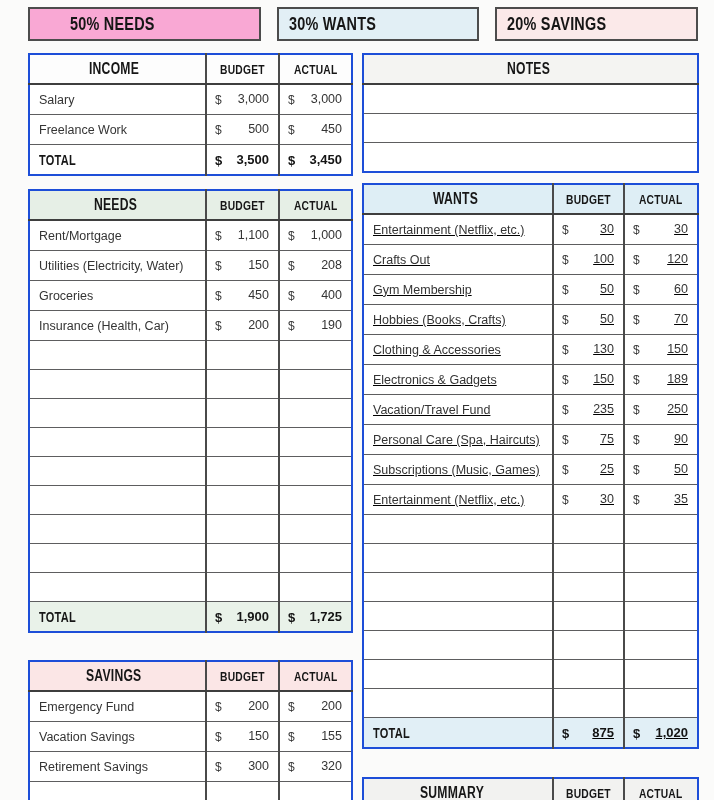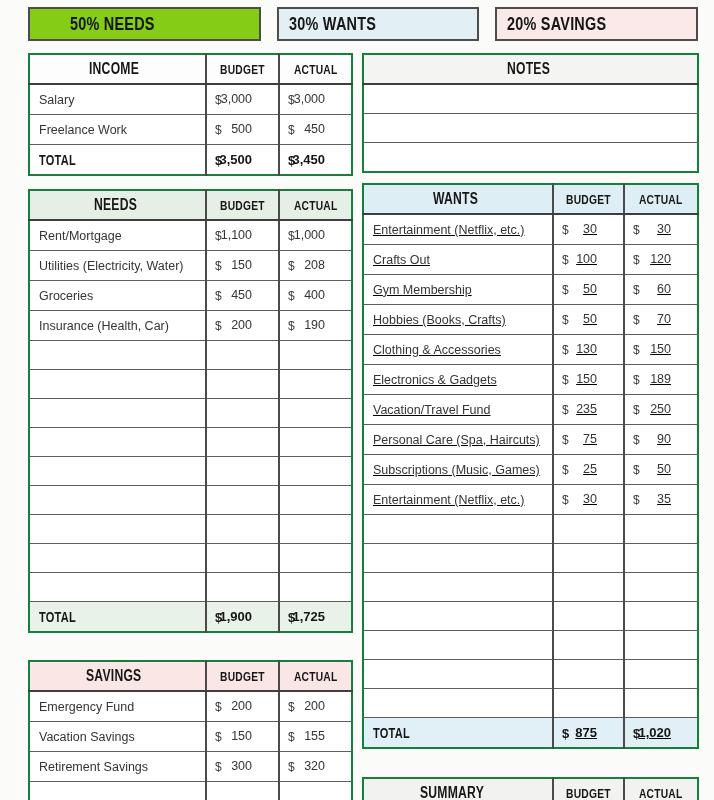--- a/index.html
+++ b/index.html
@@ -27,54 +27,54 @@
   .col { display: block; }
   .col.left  { width: 323px; }
   .col.right { width: 335px; }
   .mb13 { margin-bottom: 13px; }
   .mb27 { margin-bottom: 27px; }
   .mb10 { margin-bottom: 10px; }
   .mb28 { margin-bottom: 28px; text-decoration: underline; }
   
   table.sheet {
     border-collapse: collapse; table-layout: fixed; width: 100%;
-    background: #ffffff; border: 2px solid #15803d;
+    background: #ffffff; border: 2px solid #1d4ed8;
   }
   .sheet th, .sheet td {
     border-left: 2px solid #4a4a4a; border-top: 1px solid #5d5d5f;
     padding: 0; vertical-align: middle; overflow: hidden;
   }
   .sheet th:first-child, .sheet td:first-child { border-left: none; }
   .sheet thead th { border-bottom: 2px solid #3e3e3e; height: 28px; text-align: center; }
   th.t-title { text-align: left; padding-left: 9px; font-size: 16px; }
   th.t-col   { font-size: 13.5px; }
   .sheet td { height: 29px; font-size: 12.5px; color: #343434; }
   td.lbl { padding-left: 9px; white-space: nowrap; }
   td.money { position: relative; }
   td.money .cur {
     position: absolute; left: 8px; top: 50%; transform: translateY(-50%);
     font-size: 12px; color: #3a3a3a;
   }
   td.money .amt {
-    display: block; text-align: right; padding-right: 26px; line-height: 29px;
+    display: block; text-align: right; padding-right: 9px; line-height: 29px;
   }
   tr.empty-row td { height: 28px; }
   tr.total-row td { height: 29px; }
   tr.total-row .cur, tr.total-row .amt,
   tr.bold-row .cur,  tr.bold-row .amt { font-weight: 700; font-size: 13px; color: #141414; }
   .ttl { font-size: 14.5px; }
   td.note-cell { height: 29px; background: #ffffff; }
 </style>
 </head>
 <body>
 
 <div class="page">
 
   <div class="badges">
-    <div class="badge" style="background: #84cc16; padding-left: 40px;">
+    <div class="badge" style="background: #f9a8d4; padding-left: 40px;">
       <span class="cnd">50% NEEDS</span>
     </div>
     <div class="badge" style="background: rgb(226, 239, 245);">
       <span class="cnd">30% WANTS</span>
     </div>
     <div class="badge" style="background: rgb(251, 233, 233);">
       <span class="cnd">20% SAVINGS</span>
     </div>
   </div>
 

